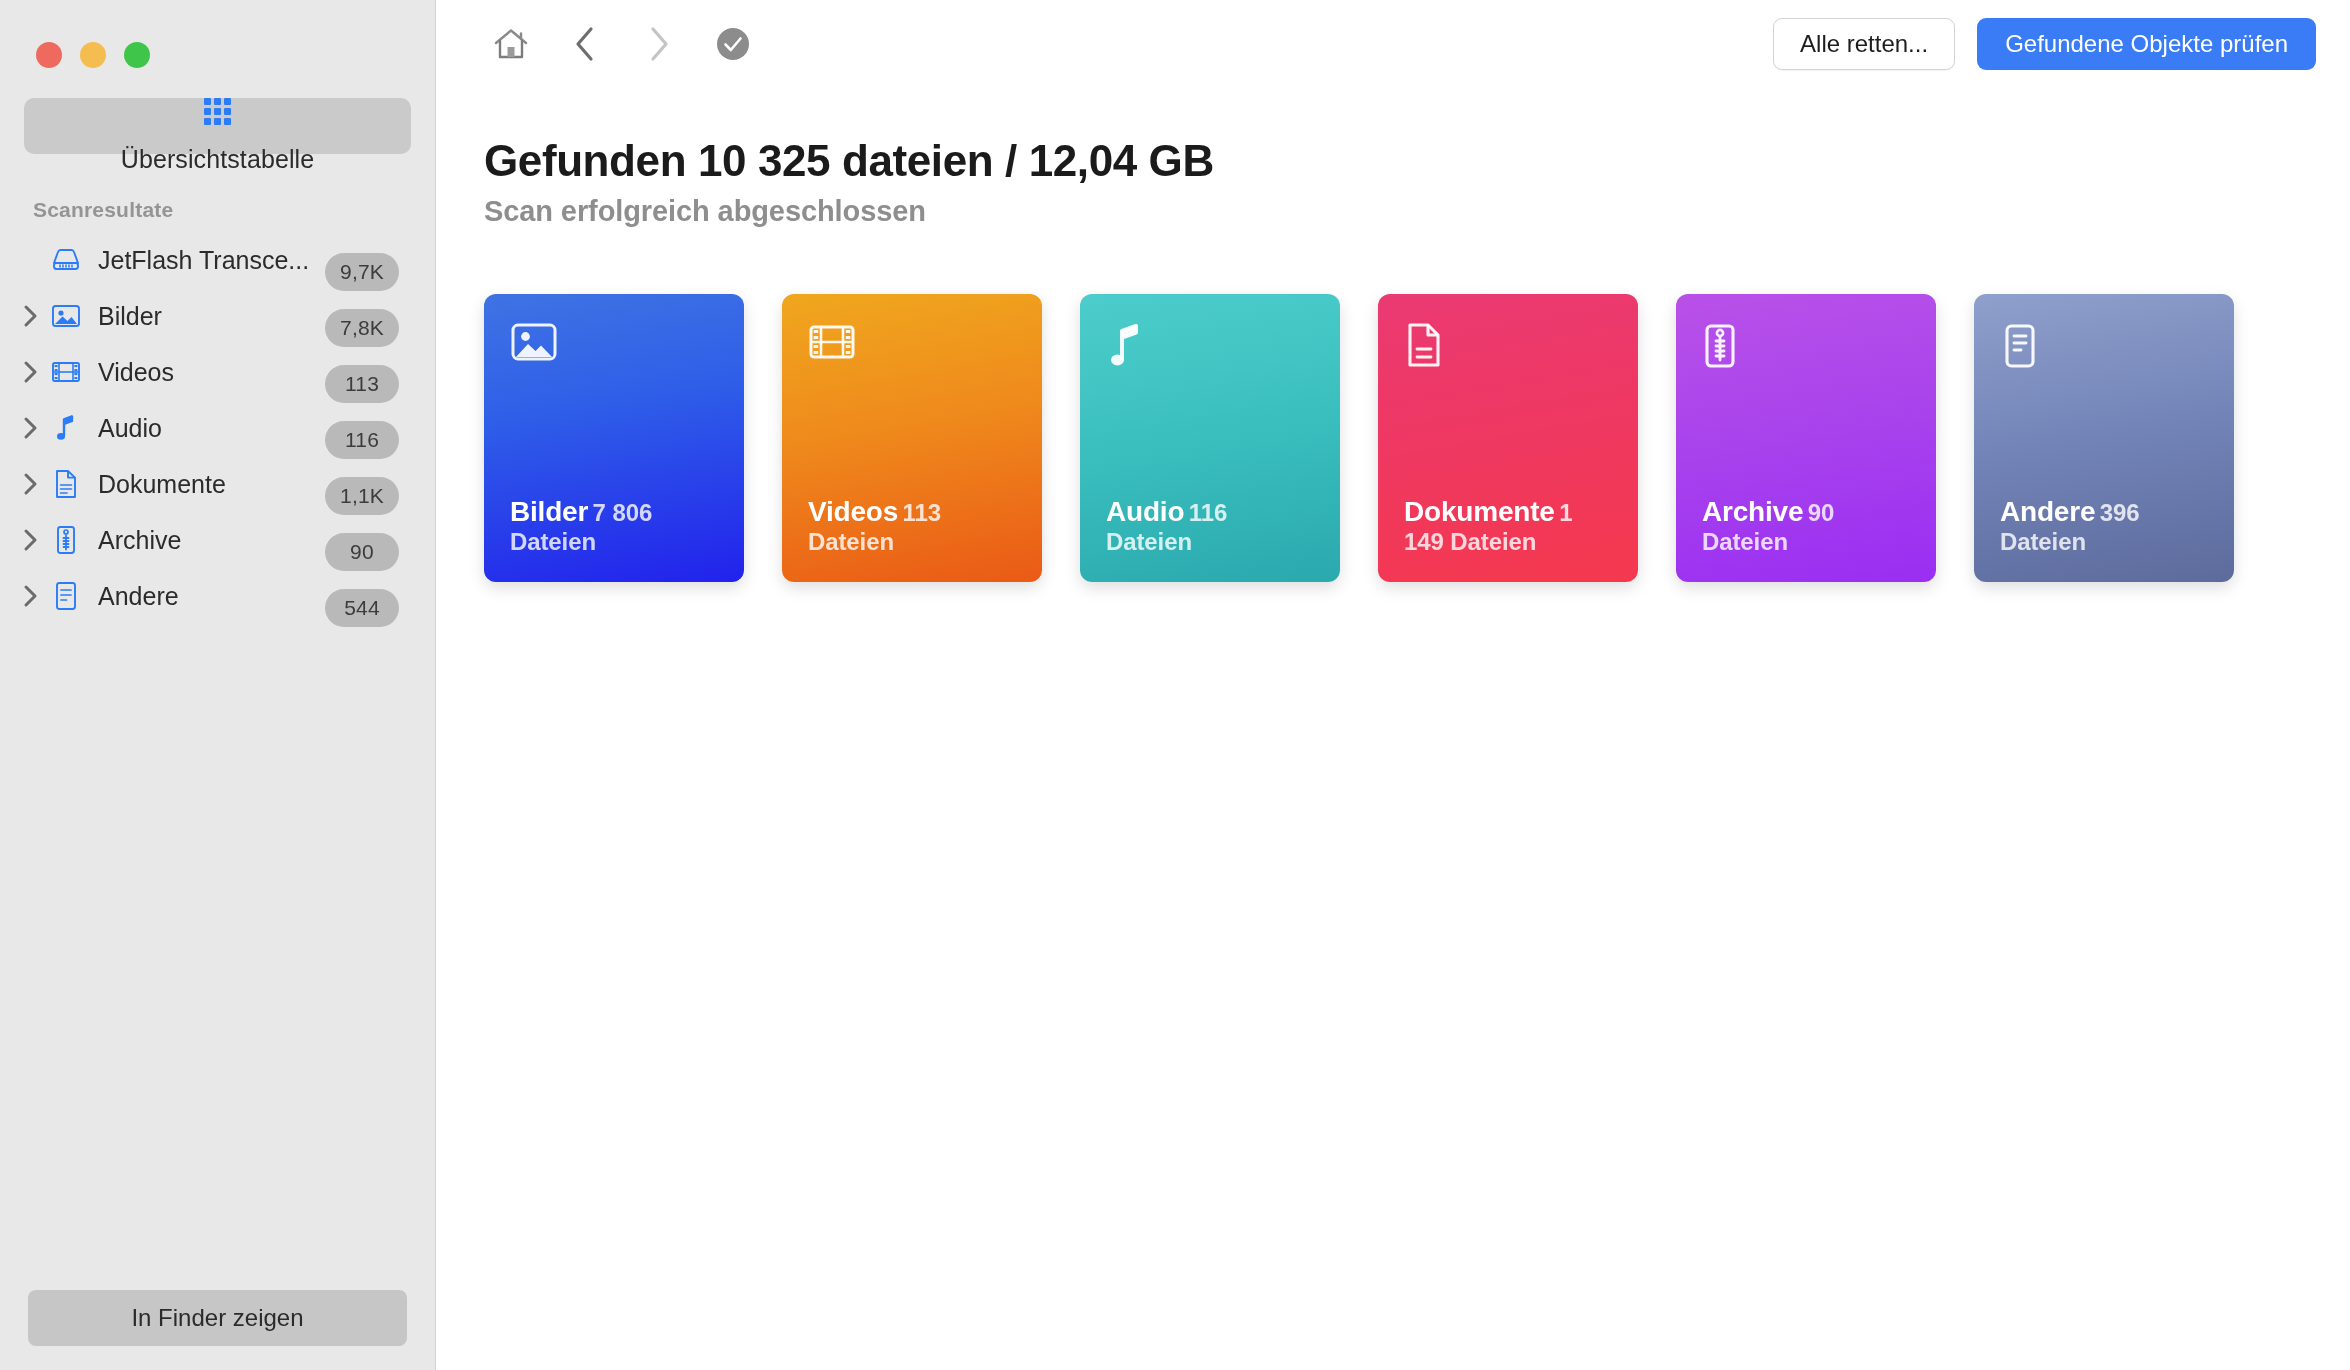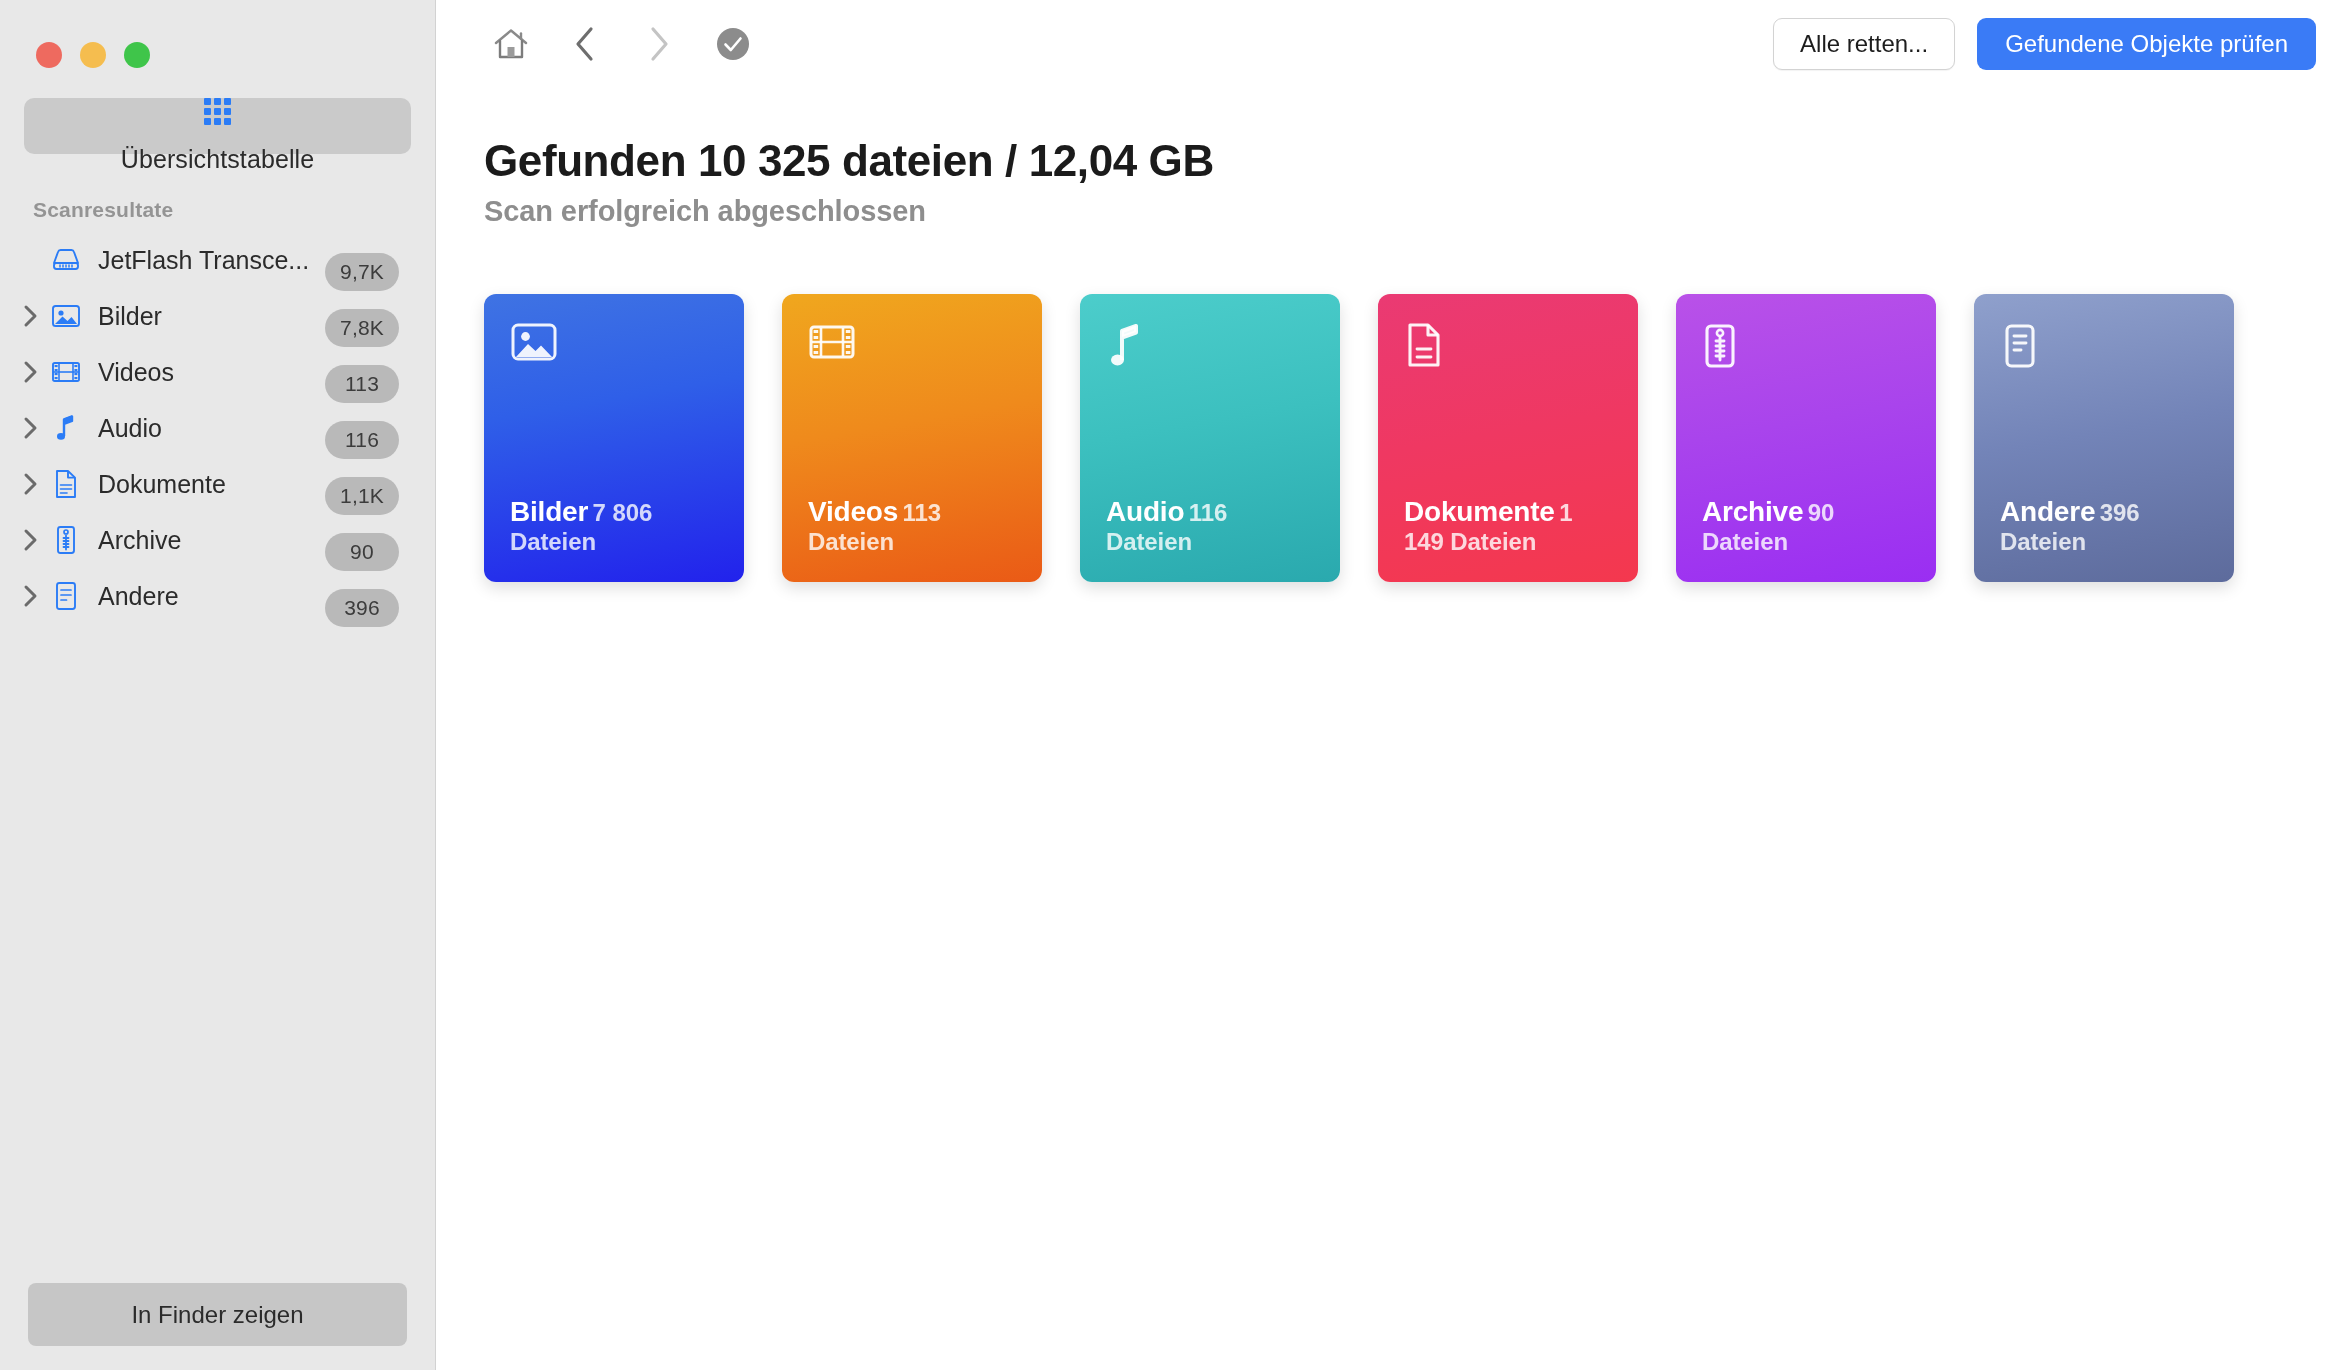--- a/index.html
+++ b/index.html
@@ -153,21 +153,21 @@
     align-items: center;
     justify-content: center;
     letter-spacing: 0.2px;
     margin-top: 24px;
   }
 
   .sidebar-spacer { flex: 1 1 auto; }
 
   .finder-btn {
     margin: 0 28px 24px 28px;
-    height: 63px;
+    height: 56px;
     border-radius: 8px;
     background: #c6c6c6;
     border: none;
     color: #2b2b2b;
     font-size: 24px;
     font-family: inherit;
     cursor: default;
     display: flex;
     align-items: center;
     justify-content: center;
@@ -494,21 +494,21 @@
           <svg width="24" height="30" viewBox="0 0 24 30">
             <rect x="3" y="2" width="18" height="26" rx="2.4" fill="none" stroke="#2b7cf6" stroke-width="1.9"></rect>
             <g stroke="#2b7cf6" stroke-width="1.7" stroke-linecap="round">
               <line x1="7" y1="9" x2="17" y2="9"></line>
               <line x1="7" y1="14" x2="17" y2="14"></line>
               <line x1="7" y1="19" x2="12.5" y2="19"></line>
             </g>
           </svg>
         </span>
         <span class="tree-label">Andere</span>
-        <span class="badge">396</span>
+        <span class="badge">544</span>
       </div>
 
     </nav>
 
     <div class="sidebar-spacer"></div>
 
     <button class="finder-btn">In Finder zeigen</button>
   </aside>
 
   <main class="main">

